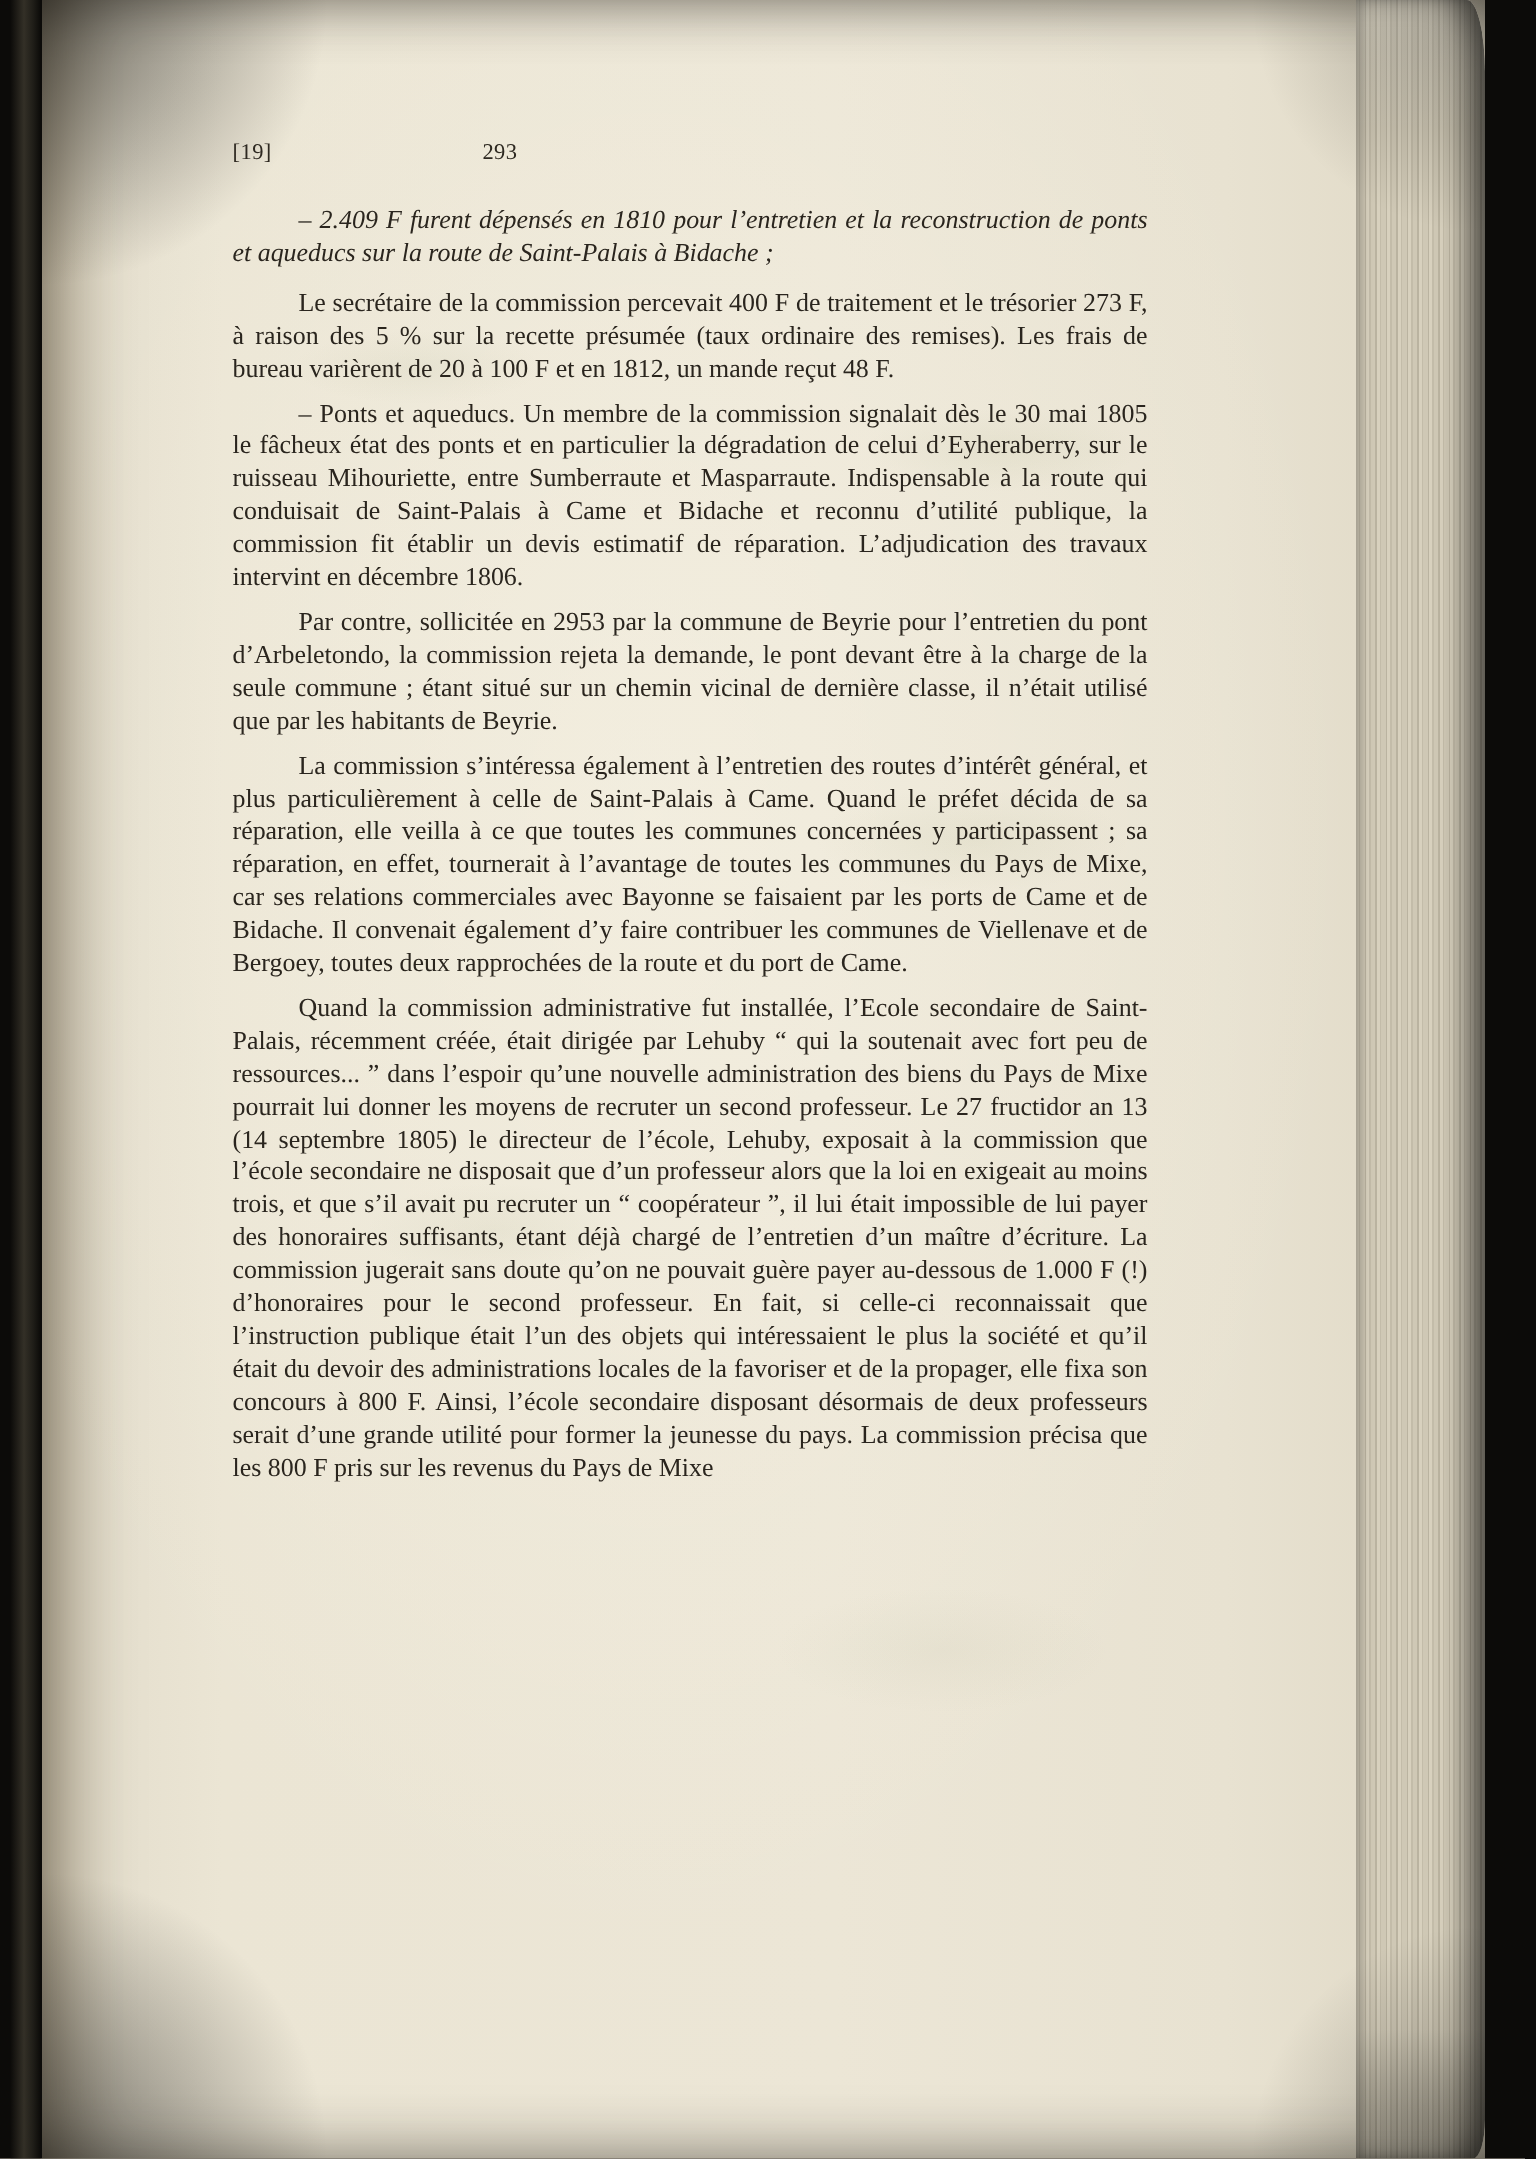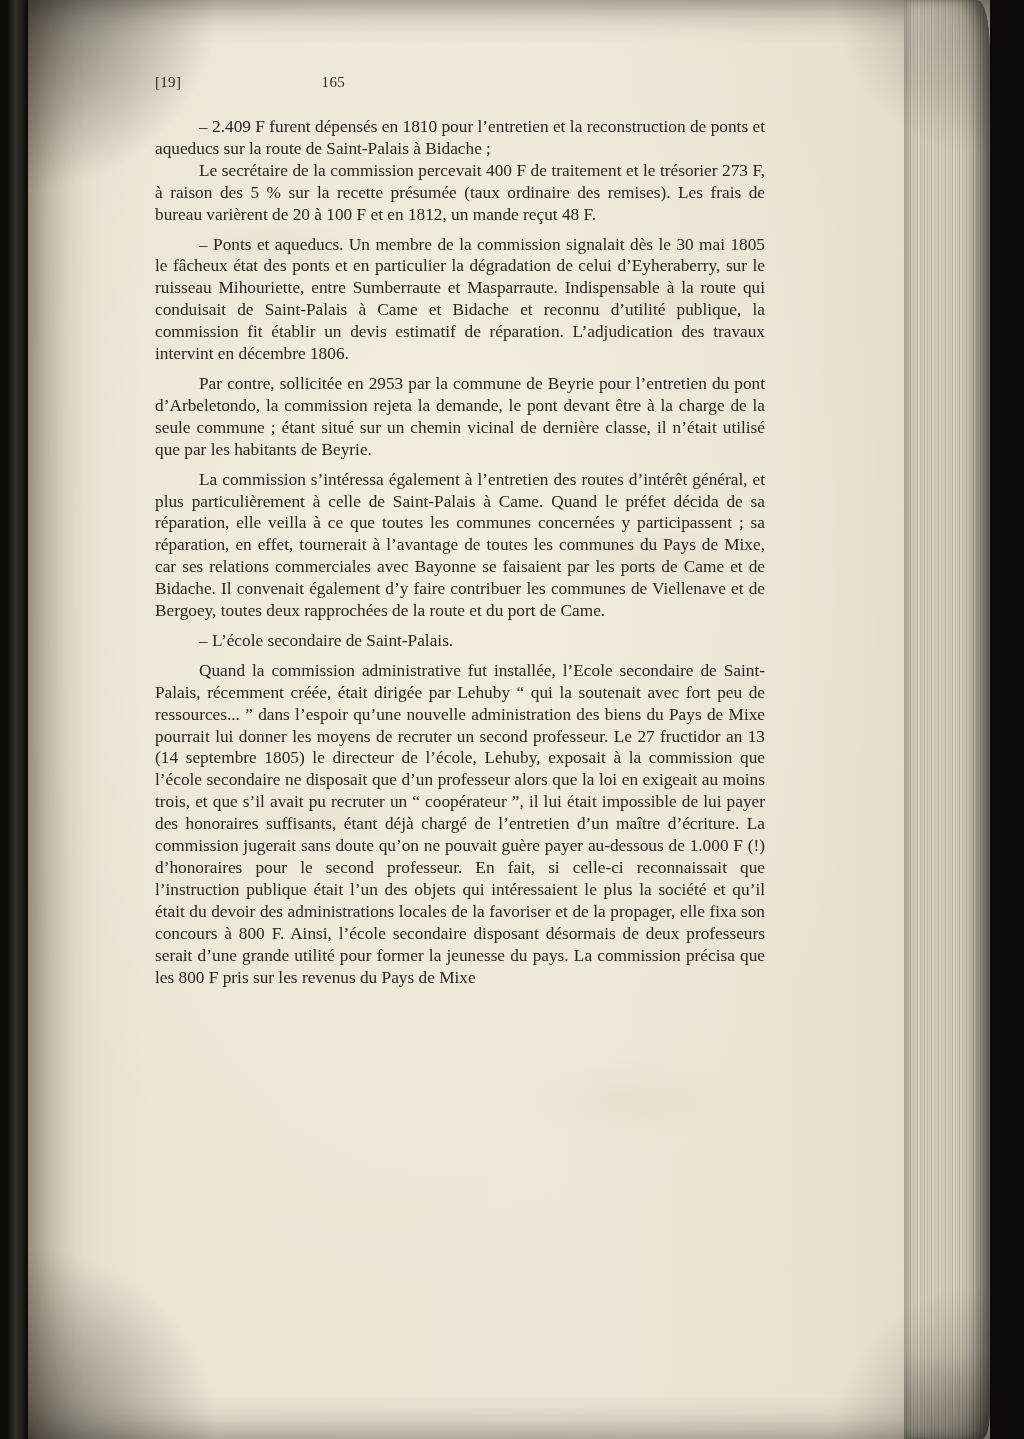--- a/index.html
+++ b/index.html
@@ -68,62 +68,61 @@
       radial-gradient(ellipse 120px 35px at 250px 245px, rgba(140,150,110,.08), transparent 70%);
   }
 
   .content {
     position: absolute; left: 127px; top: 0; width: 610px;
     color: #2a251e;
   }
 
   .running-header {
     display: flex; align-items: baseline;
-    padding-top: 74px;
+    padding-top: 94px;
     font-size: 15px;
     letter-spacing: .3px;
     color: #2e2921;
   }
   .h-left  { width: 95px; }
   .h-title { flex: 1; text-align: center; letter-spacing: .7px; }
   .h-right { width: 95px; text-align: right; }
 
   .page-body {
     margin-top: 25px;
     font-size: 17.3px;
     line-height: 21.9px;
     text-align: justify;
   }
   .para { margin: 0 0 8px 0; text-indent: 44px; }
   .para:last-child { margin-bottom: 12px; }
   .para b { font-weight: normal; }
-  .para.tight { margin-bottom: 0; }
+  .para.tight { margin-bottom: 11px; font-style: italic; }
 </style>
 </head>
 <body>
 
 <div class="stage">
   <div class="left-page-sliver"></div>
 
   <div class="book">
     <div class="paper"></div>
     <div class="fore-edge"></div>
     <div class="smudges"></div>
     <div class="vignette"></div>
 
     <div class="content">
       <div class="running-header">
         <span class="h-left">[19]</span>
-        <span class="h-right">165</span>
+        <span class="h-right">293</span>
       </div>
 
       <div class="page-body">
           <p class="para tight"><span>– 2.409 F furent dépensés en 1810 pour l’entretien et la reconstruction de ponts et aqueducs sur la route de Saint-Palais à Bidache ;</span></p>
           <p class="para"><span>Le secrétaire de la commission percevait 400 F de traitement et le trésorier 273 F, à raison des 5 % sur la recette présumée (taux ordinaire des remises). Les frais de bureau varièrent de 20 à 100 F et en 1812, un mande reçut 48 F.</span></p>
           <p class="para"><b>– Ponts et aqueducs.</b><span> Un membre de la commission signalait dès le 30 mai 1805 le fâcheux état des ponts et en particulier la dégradation de celui d’Eyheraberry, sur le ruisseau Mihouriette, entre Sumberraute et Masparraute. Indispensable à la route qui conduisait de Saint-Palais à Came et Bidache et reconnu d’utilité publique, la commission fit établir un devis estimatif de réparation. L’adjudication des travaux intervint en décembre 1806.</span></p>
           <p class="para"><span>Par contre, sollicitée en 2953 par la commune de Beyrie pour l’entretien du pont d’Arbeletondo, la commission rejeta la demande, le pont devant être à la charge de la seule commune ; étant situé sur un chemin vicinal de dernière classe, il n’était utilisé que par les habitants de Beyrie.</span></p>
           <p class="para"><span>La commission s’intéressa également à l’entretien des routes d’intérêt général, et plus particulièrement à celle de Saint-Palais à Came. Quand le préfet décida de sa réparation, elle veilla à ce que toutes les communes concernées y participassent ; sa réparation, en effet, tournerait à l’avantage de toutes les communes du Pays de Mixe, car ses relations commerciales avec Bayonne se faisaient par les ports de Came et de Bidache. Il convenait également d’y faire contribuer les communes de Viellenave et de Bergoey, toutes deux rapprochées de la route et du port de Came.</span></p>
-          <p class="para"><b>– L’école secondaire de Saint-Palais.</b></p>
           <p class="para"><span>Quand la commission administrative fut installée, l’Ecole secondaire de Saint-Palais, récemment créée, était dirigée par Lehuby “ qui la soutenait avec fort peu de ressources... ” dans l’espoir qu’une nouvelle administration des biens du Pays de Mixe pourrait lui donner les moyens de recruter un second professeur. Le 27 fructidor an 13 (14 septembre 1805) le directeur de l’école, Lehuby, exposait à la commission que l’école secondaire ne disposait que d’un professeur alors que la loi en exigeait au moins trois, et que s’il avait pu recruter un “ coopérateur ”, il lui était impossible de lui payer des honoraires suffisants, étant déjà chargé de l’entretien d’un maître d’écriture. La commission jugerait sans doute qu’on ne pouvait guère payer au-dessous de 1.000 F (!) d’honoraires pour le second professeur. En fait, si celle-ci reconnaissait que l’instruction publique était l’un des objets qui intéressaient le plus la société et qu’il était du devoir des administrations locales de la favoriser et de la propager, elle fixa son concours à 800 F. Ainsi, l’école secondaire disposant désormais de deux professeurs serait d’une grande utilité pour former la jeunesse du pays. La commission précisa que les 800 F pris sur les revenus du Pays de Mixe</span></p>
         </div>
     </div>
   </div>
 </div>
 
 </body></html>

